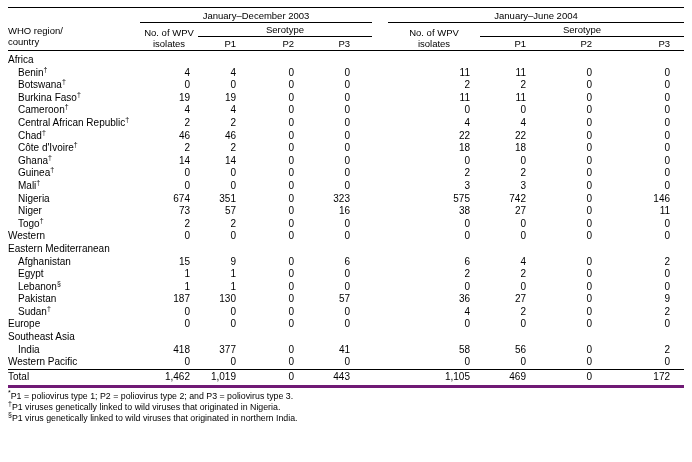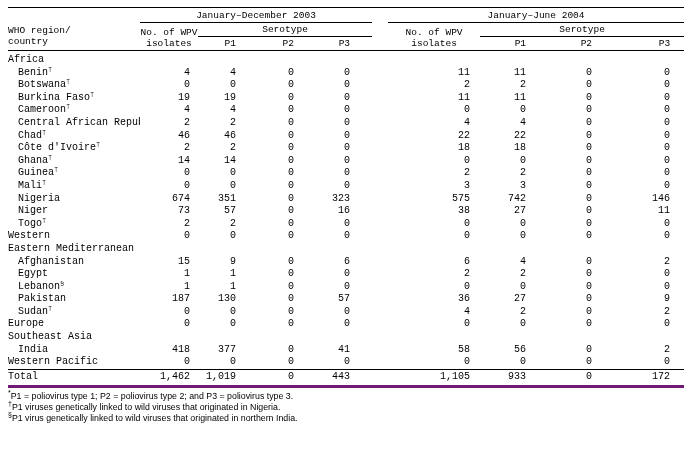--- a/index.html
+++ b/index.html
@@ -10,21 +10,20 @@
     overflow: hidden;
   }
   .page { padding: 7px 8px 0 8px; }
   .table-title {
     font-size: 10.5px; font-weight: bold; line-height: 13px;
     margin-bottom: 5px; width: 676px;
   }
   table.data-table {
     width: 676px; border-collapse: collapse; table-layout: fixed;
     border-top: 1px solid #000;
-    font-family: Liberation Mono, monospace;
   }
   thead { border-bottom: 1px solid #000; }
   th { font-weight: normal; }
   thead th { font-size: 9.5px; line-height: 11px; vertical-align: bottom; padding: 1px 0; }
   th.group { text-align: center; border-bottom: 1px solid #000; padding-top: 2px; padding-bottom: 1px; }
   th.serotype { text-align: center; border-bottom: 1px solid #000; }
   th.region-head { text-align: left; vertical-align: bottom; padding-bottom: 3px; }
   th.isolates-head { text-align: center; margin-left: 28px; }
   th.p { text-align: right; }
   .c0 { padding-right: 8px; }
@@ -380,21 +379,21 @@
 
     <tfoot>
       <tr>
         <td class="label">Total</td>
         <td class="num c0">1,462</td>
         <td class="num c1">1,019</td>
         <td class="num c2">0</td>
         <td class="num c3">443</td>
         <td class="gap"></td>
         <td class="num c4">1,105</td>
-        <td class="num c5">933</td>
+        <td class="num c5">469</td>
         <td class="num c6">0</td>
         <td class="num c7">172</td>
       </tr>
     </tfoot>
   </table>
 
   <div class="footnotes">
     <div class="footnote"><sup>*</sup><span>P1 = poliovirus type 1; P2 = poliovirus type 2; and P3 = poliovirus type 3.</span></div>
     <div class="footnote"><sup>†</sup><span>P1 viruses genetically linked to wild viruses that originated in Nigeria.</span></div>
     <div class="footnote"><sup>§</sup><span>P1 virus genetically linked to wild viruses that originated in northern India.</span></div>

